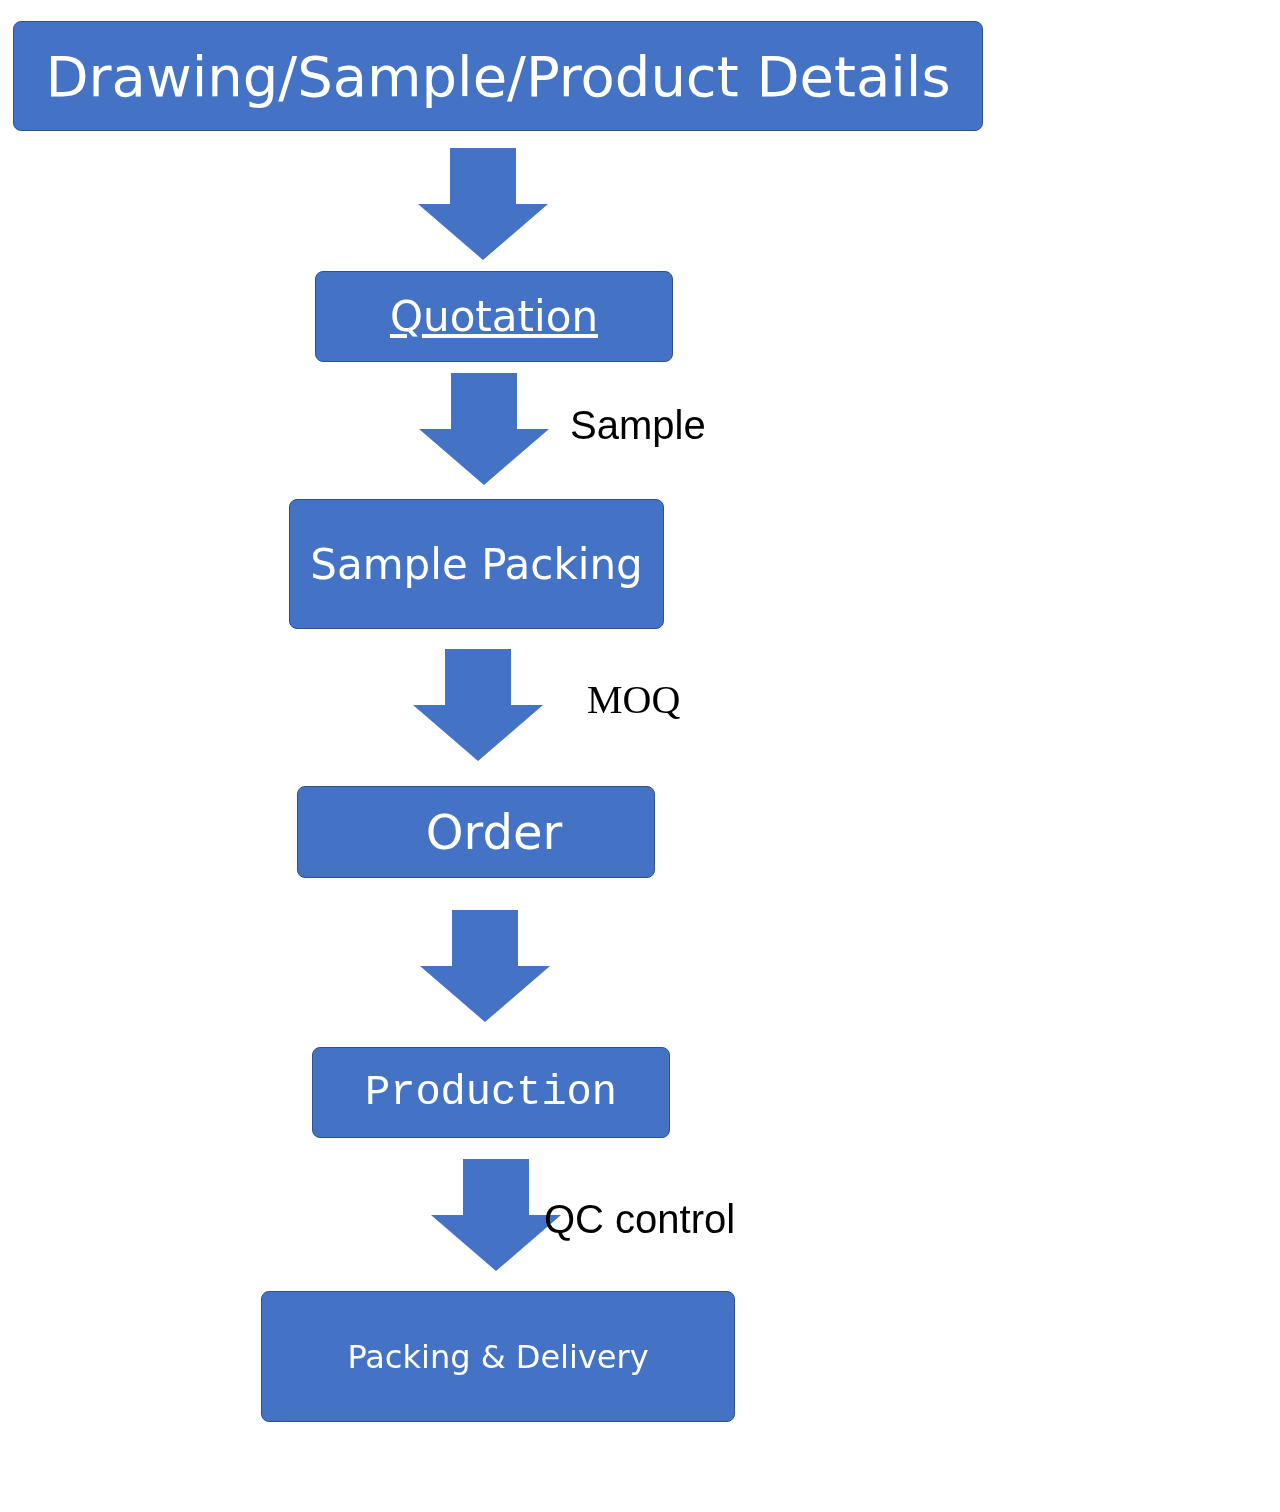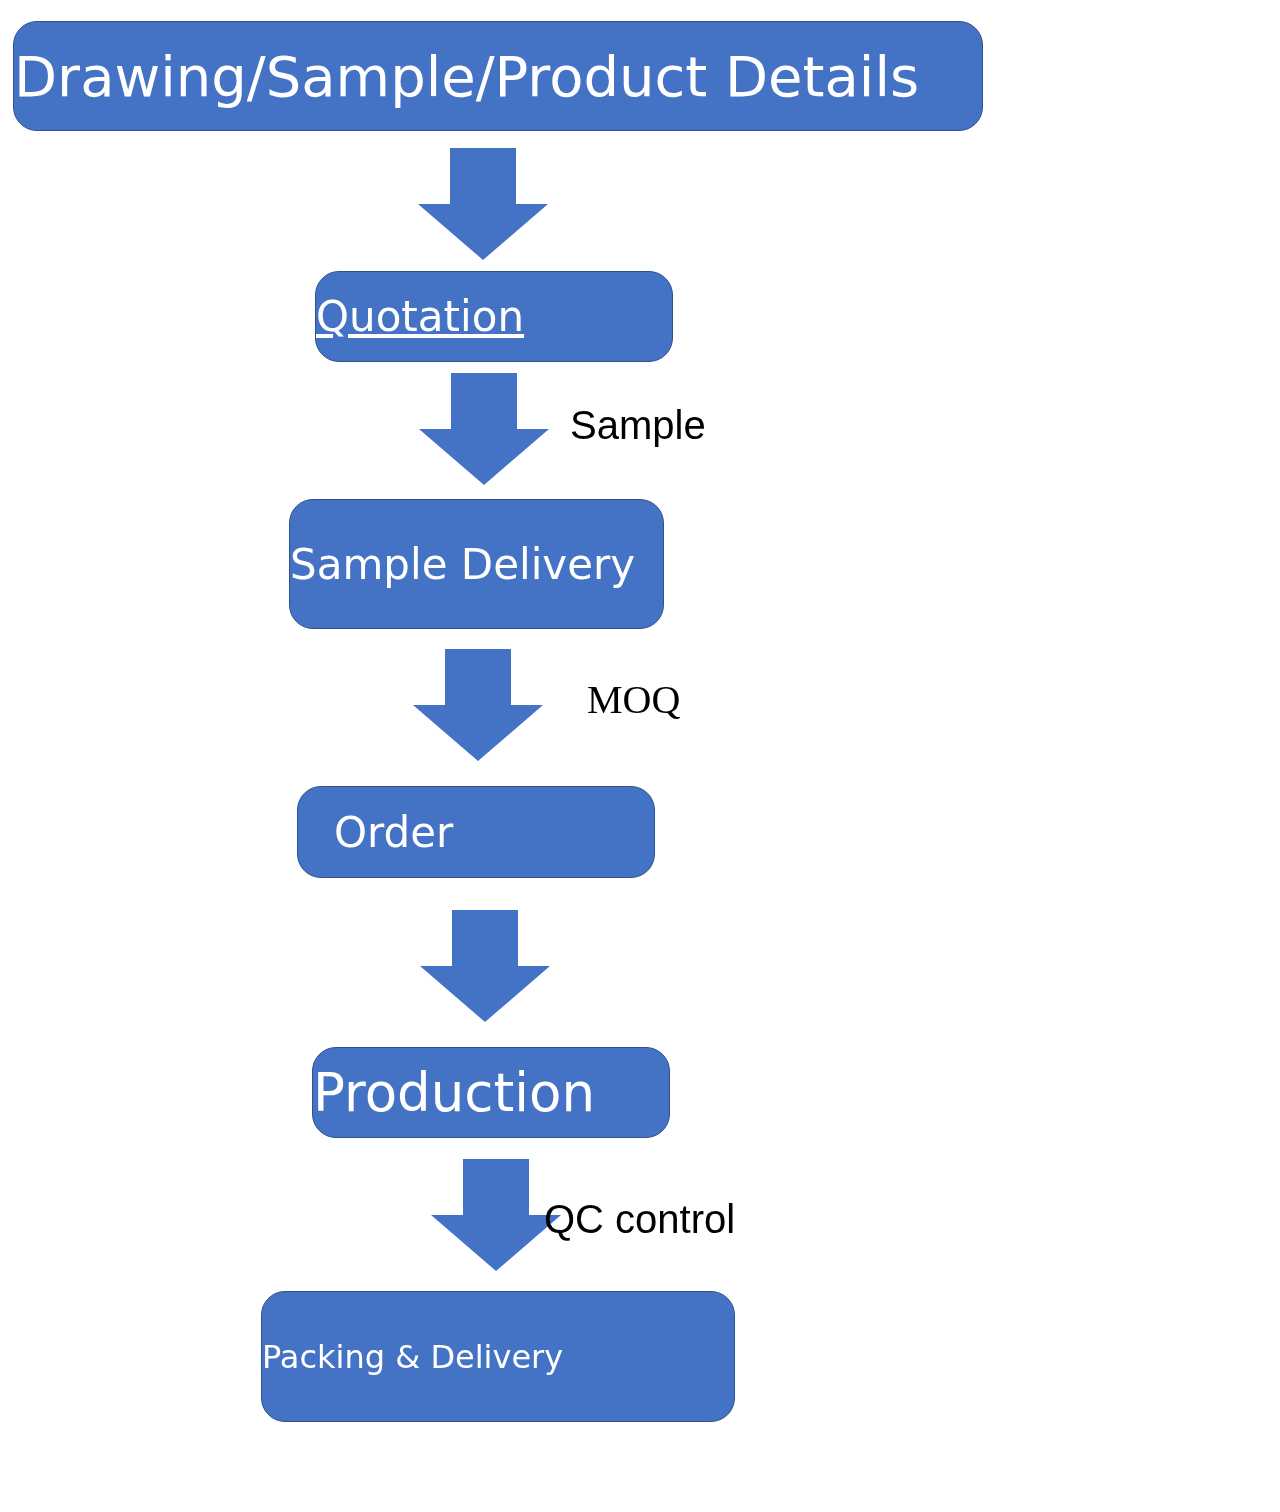--- a/index.html
+++ b/index.html
@@ -1,23 +1,23 @@
 <!DOCTYPE html>
 <html><head>
 <meta charset="utf-8">
 <style>
   html, body { margin: 0; padding: 0; background: #ffffff; }
   body { width: 1280px; height: 1512px; position: relative; overflow: hidden; }
   .box {
     position: absolute;
     background: #4472C4;
     border: 1.5px solid #2F528F;
-    border-radius: 24px;
+    border-radius: 8px;
     color: #ffffff;
-    display: flex; align-items: center; 
+    display: flex; align-items: center; justify-content: center;
     font-family: "DejaVu Sans", sans-serif;
     box-sizing: border-box;
     white-space: nowrap;
   }
   .arrow { position: absolute; }
   .label {
     position: absolute;
     font-family: "Liberation Sans", sans-serif;
     font-size: 40px;
     color: #000000;
@@ -38,37 +38,37 @@
 <div class="box" style="left:315px; top:271px; width:358px; height:91px; font-size:42px;text-decoration:underline;">
   <span>Quotation</span>
 </div>
 
 <svg class="arrow" style="left:417px; top:373px;" width="134" height="114">
   <polygon points="34,0 100,0 100,56 132,56 67,112 2,56 34,56" fill="#4472C4"></polygon>
 </svg>
 <div class="label" style="left:570px; top:403px;">Sample</div>
 
 <div class="box" style="left:289px; top:499px; width:375px; height:130px; font-size:42px;">
-  <span>Sample Delivery</span>
+  <span>Sample Packing</span>
 </div>
 
 <svg class="arrow" style="left:411px; top:649px;" width="134" height="114">
   <polygon points="34,0 100,0 100,56 132,56 67,112 2,56 34,56" fill="#4472C4"></polygon>
 </svg>
 <div class="label" style="left:587px; top:676px;font-family:Liberation Serif, serif;">MOQ</div>
 
-<div class="box" style="left:297px; top:786px; width:358px; height:92px; font-size:42px;padding-left:36px;">
+<div class="box" style="left:297px; top:786px; width:358px; height:92px; font-size:48px;padding-left:36px;">
   <span>Order</span>
 </div>
 
 <svg class="arrow" style="left:418px; top:910px;" width="134" height="114">
   <polygon points="34,0 100,0 100,56 132,56 67,112 2,56 34,56" fill="#4472C4"></polygon>
 </svg>
 
-<div class="box" style="left:312px; top:1047px; width:358px; height:91px; font-size:53px;">
+<div class="box" style="left:312px; top:1047px; width:358px; height:91px; font-size:42px;font-family:Liberation Mono, monospace;">
   <span>Production</span>
 </div>
 
 <svg class="arrow" style="left:429px; top:1159px;" width="134" height="114">
   <polygon points="34,0 100,0 100,56 132,56 67,112 2,56 34,56" fill="#4472C4"></polygon>
 </svg>
 <div class="label" style="left:544px; top:1197px;">QC control</div>
 
 <div class="box" style="left:261px; top:1291px; width:474px; height:131px; font-size:32px;">
   <span>Packing &amp; Delivery</span>

